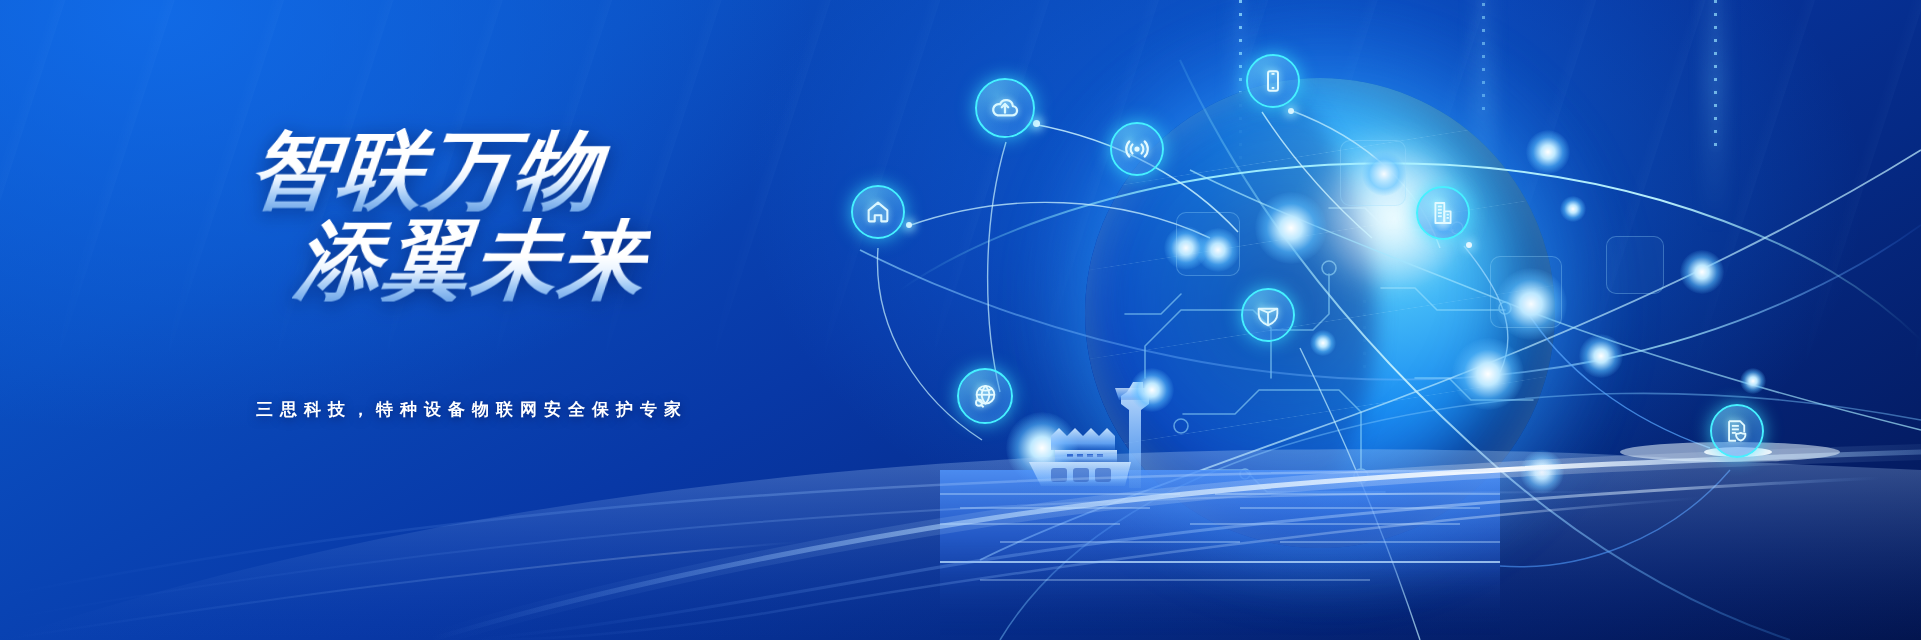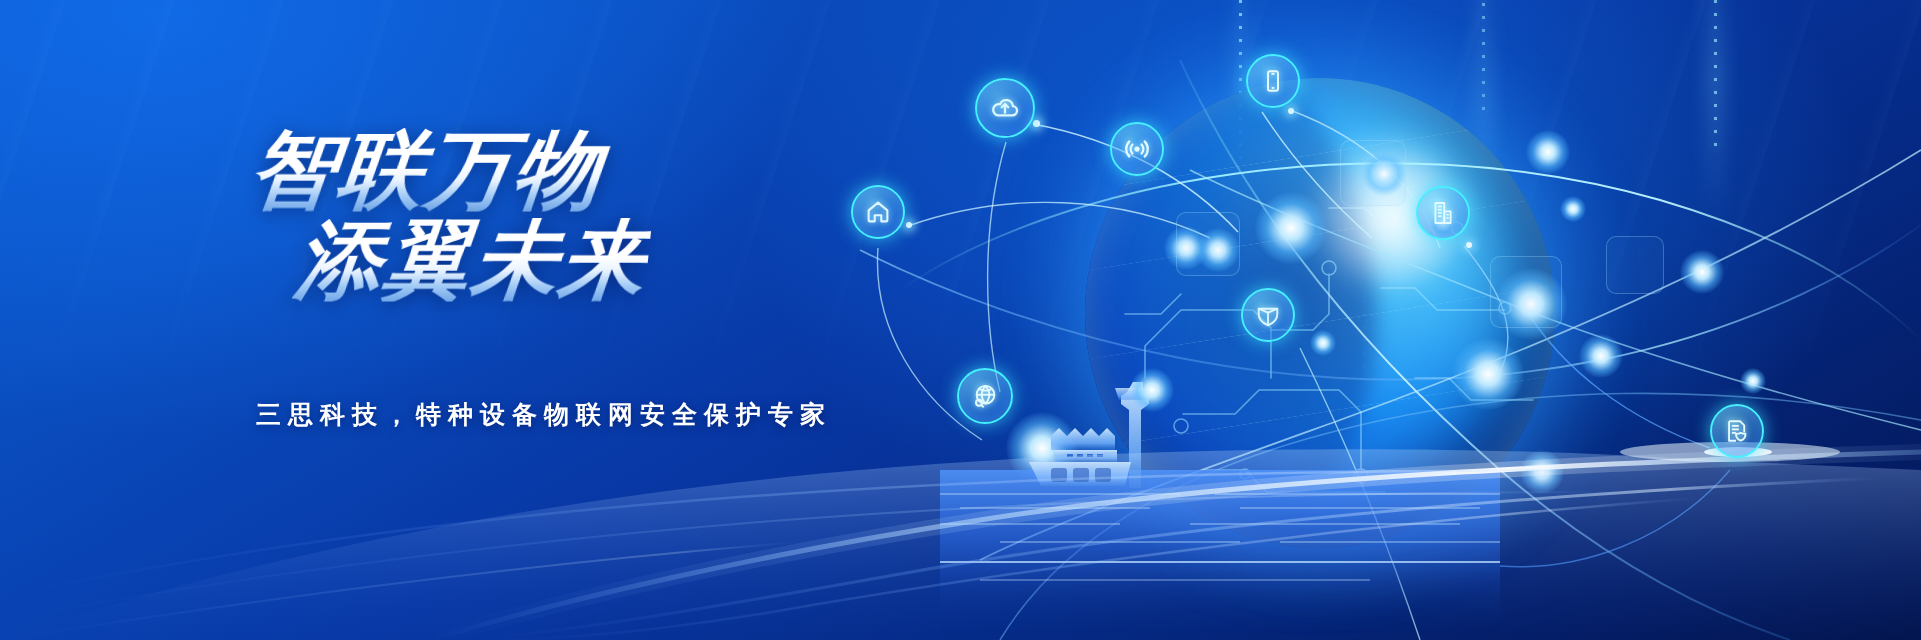--- a/index.html
+++ b/index.html
@@ -87,21 +87,21 @@
     font-family:"Liberation Sans", sans-serif;
     font-weight:700;font-style:italic;
     font-size:86px;line-height:.98;letter-spacing:2px;
     background:linear-gradient(180deg,#ffffff 0%,#ffffff 46%,#eaf4ff 62%,#9fc8f5 82%,#6fa6e8 100%);
     -webkit-background-clip:text;background-clip:text;color:transparent;
     -webkit-text-fill-color:transparent;
     filter:drop-shadow(0 3px 10px rgba(2,20,80,.55));
     white-space:nowrap;transform:skewX(-6deg);}
   .hl-line.l2{margin-left:46px;margin-top:6px;}
   .subtitle{position:absolute;left:256px;top:398px;pointer-events:auto;
-    font-size:25px;font-weight:700;color:#ffffff;letter-spacing:7px;white-space:nowrap;
+    font-size:17px;font-weight:700;color:#ffffff;letter-spacing:7px;white-space:nowrap;
     text-shadow:0 2px 10px rgba(2,20,80,.6);}
 
   .glowdot{position:absolute;border-radius:50%;background:#eaf8ff;
     box-shadow:0 0 10px 3px rgba(150,225,255,.95);pointer-events:none;}
 </style>
 </head>
 <body>
 
 <div id="banner">
 

